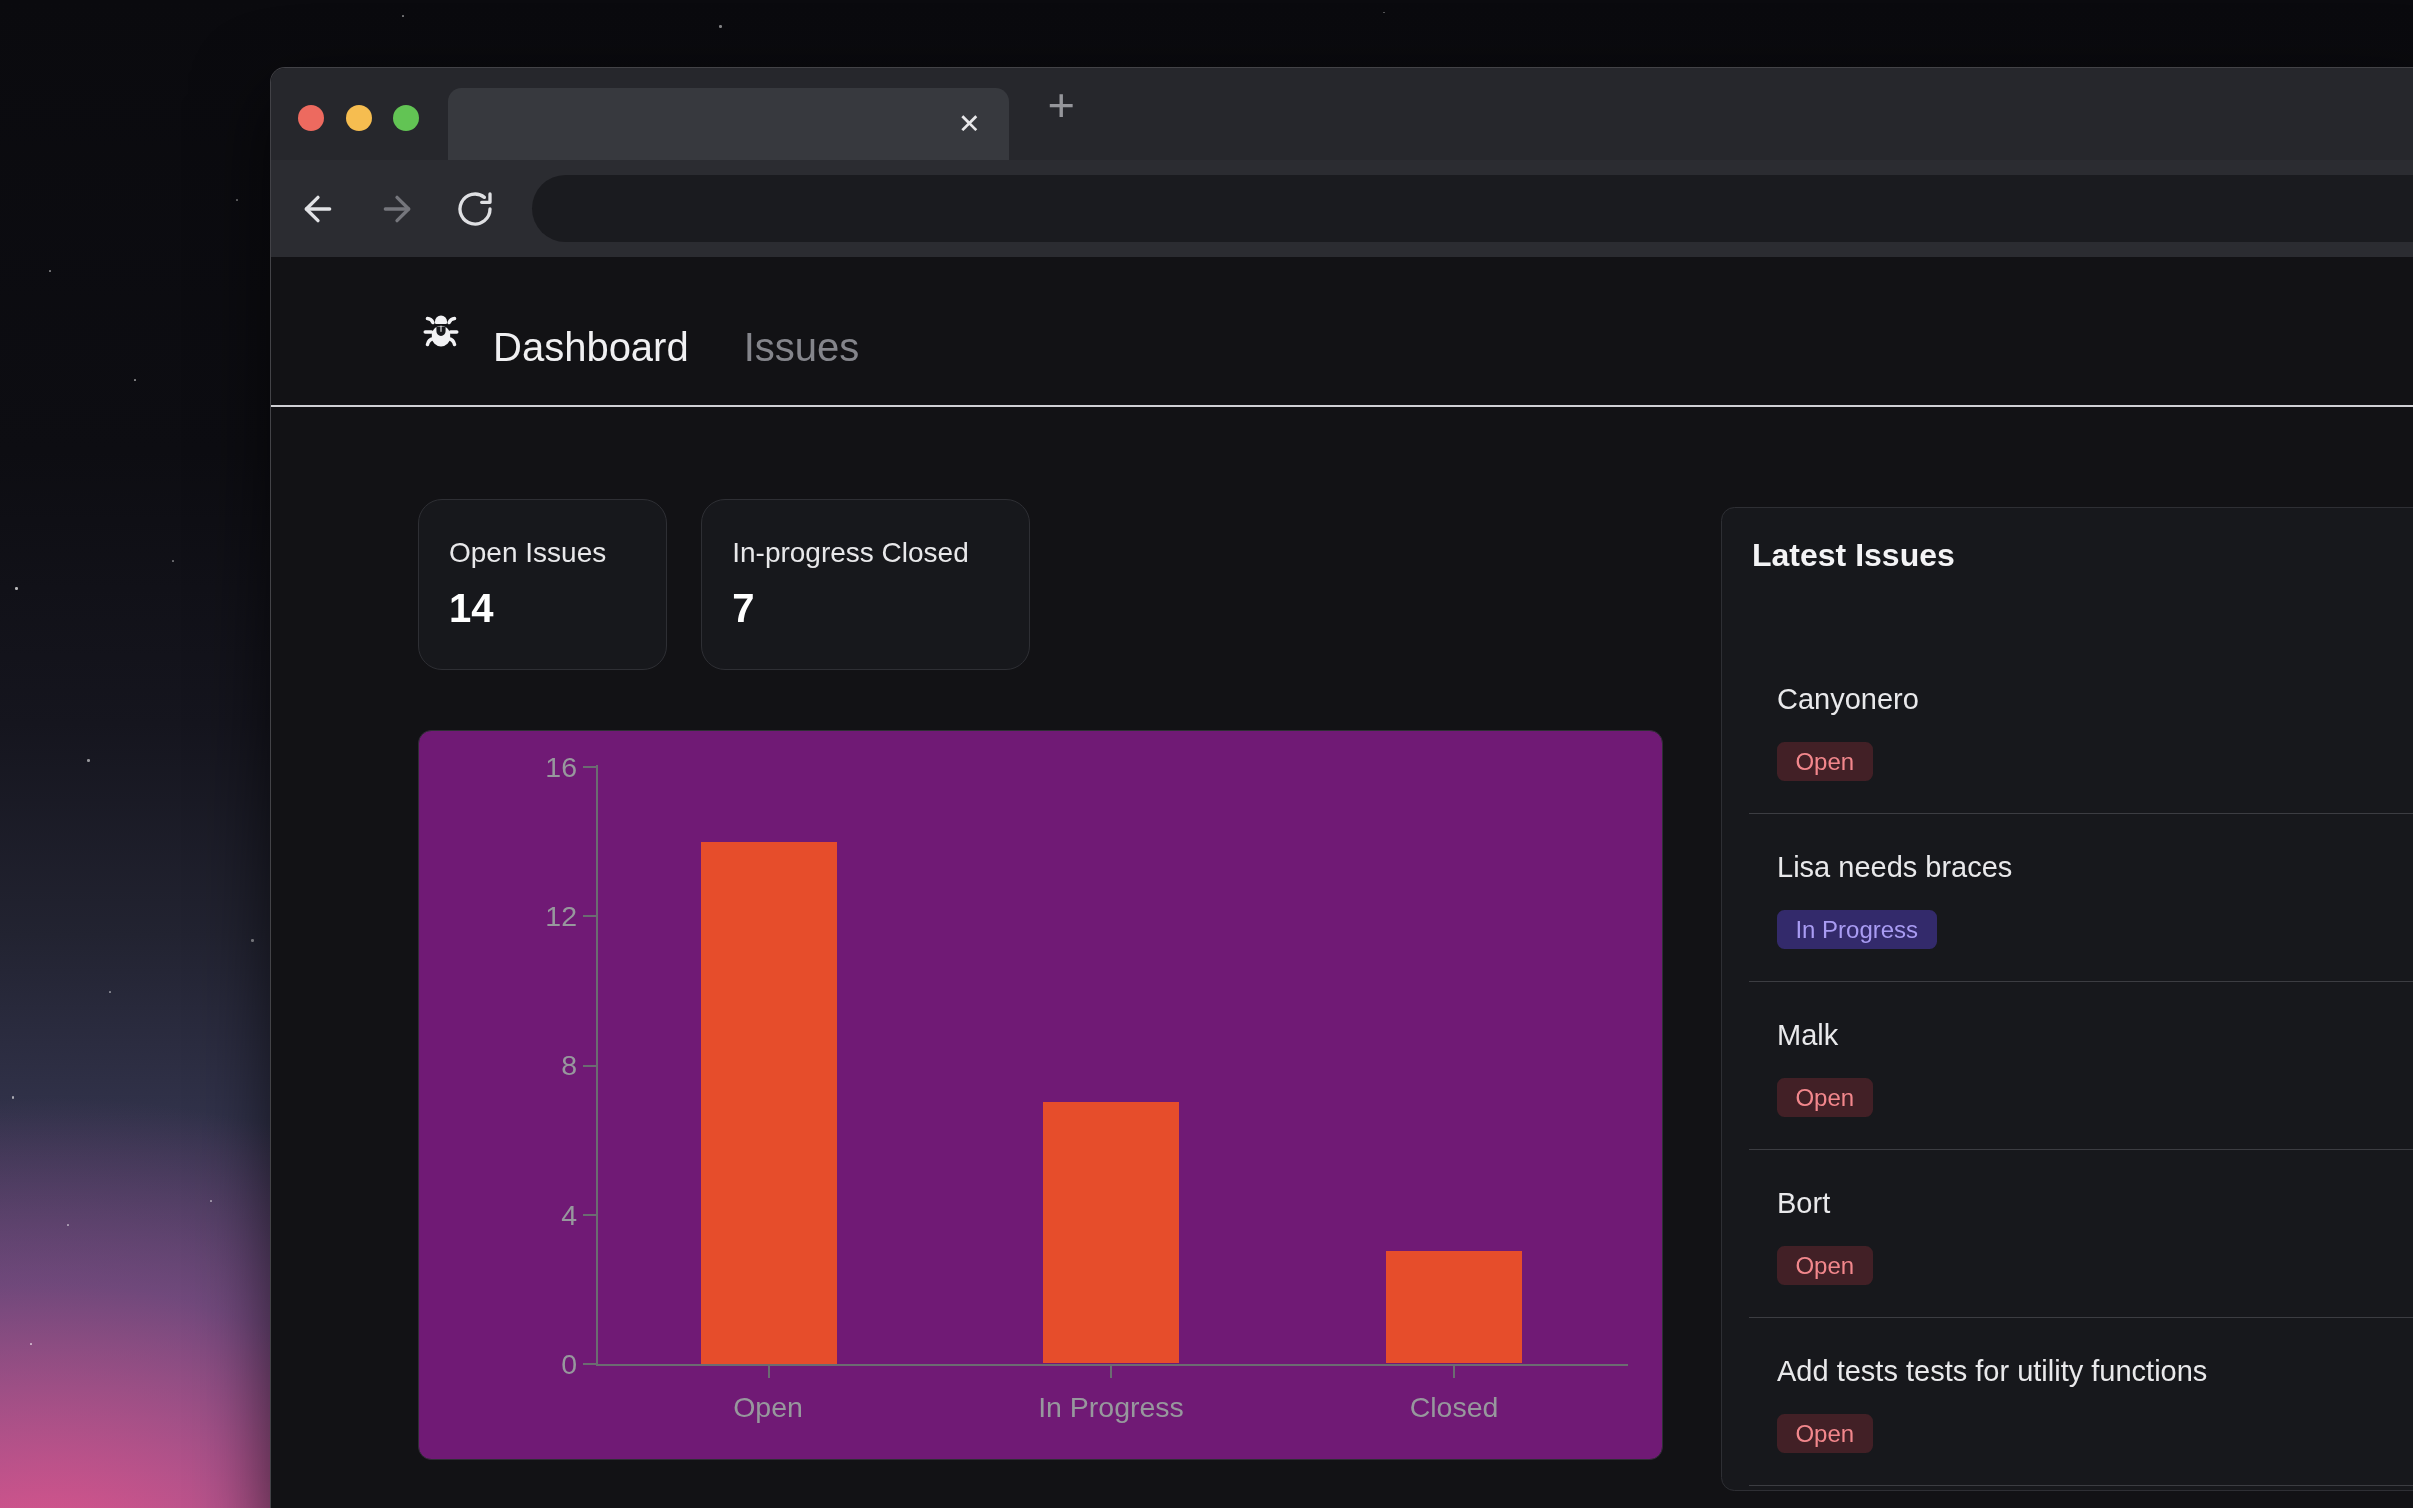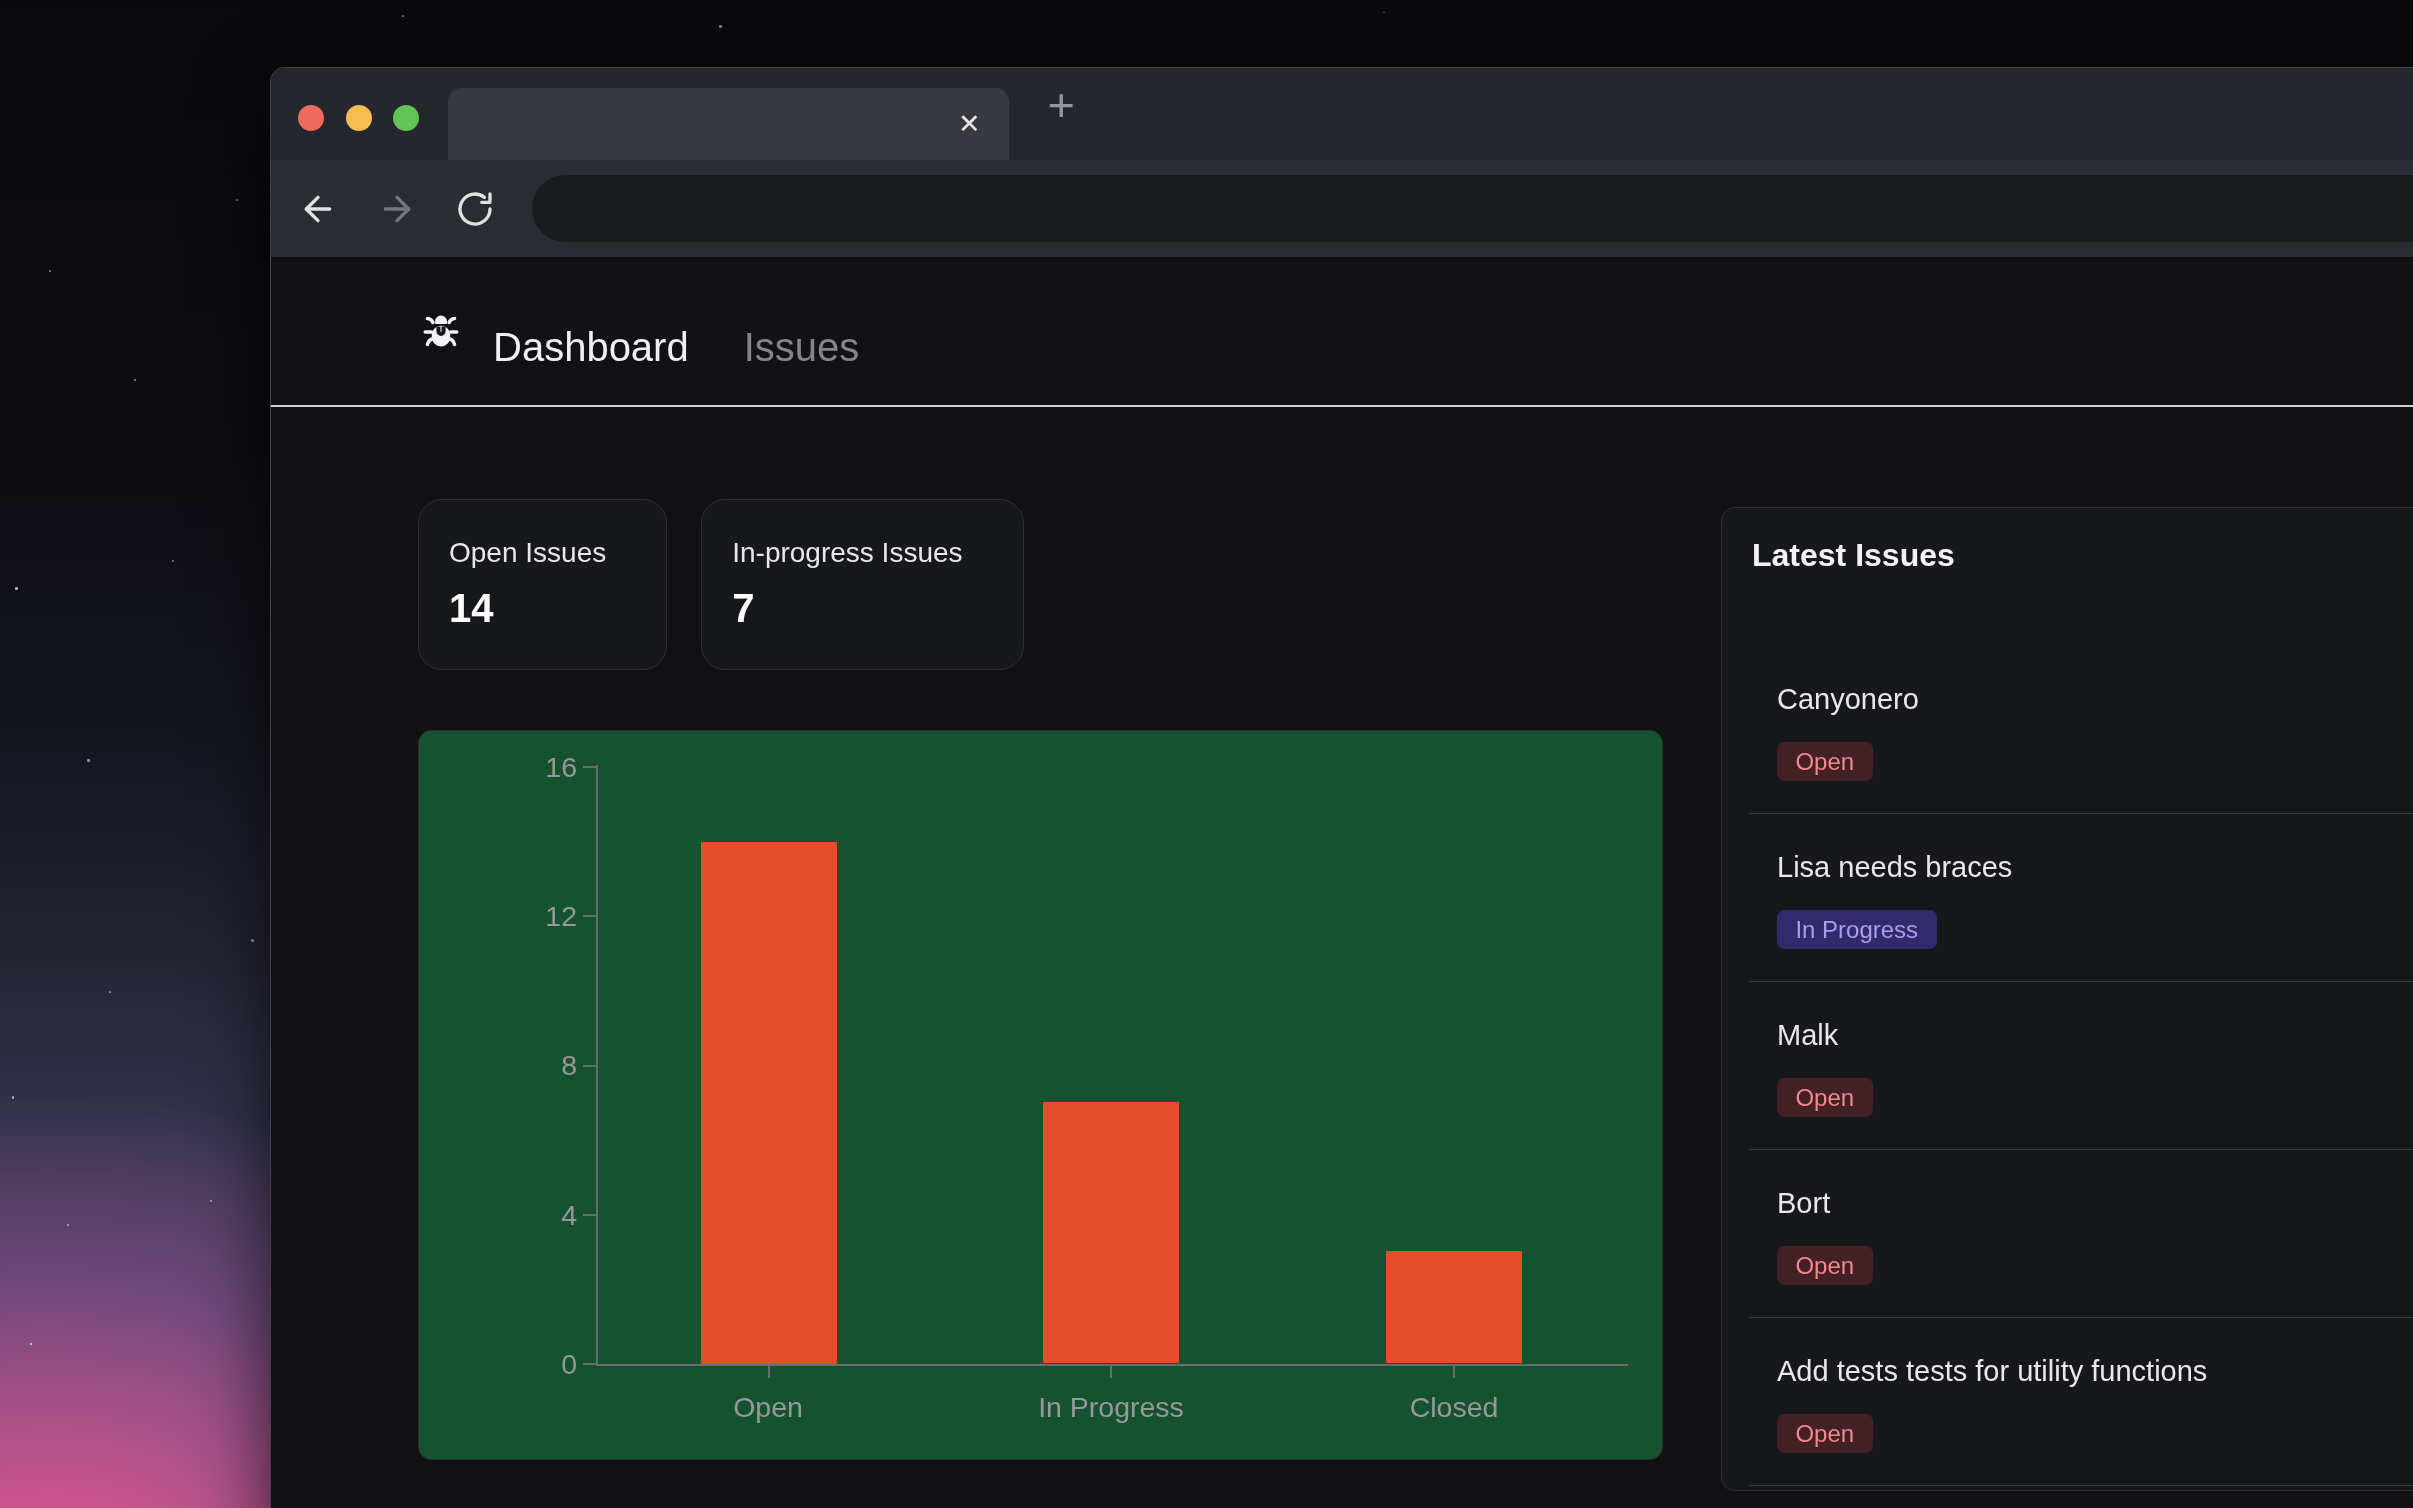--- a/index.html
+++ b/index.html
@@ -46,21 +46,21 @@
   .navlink{font-size:40px;text-decoration:none;cursor:default;margin-top:32px;}
   .navlink.active{color:#f0f0f2;margin-left:30px;font-weight:500;}
   .navlink.idle{color:#84858b;margin-left:55px;font-weight:400;}
 
   .stats-row{position:absolute;left:147px;top:242px;display:flex;gap:34px;}
   .stat-card{height:171px;background:#17181c;border:1.7px solid #2e2f34;border-radius:24px;
     padding:37px 60px 0 30px;box-sizing:border-box;}
   .stat-label{font-size:28px;color:#e8e8ea;white-space:nowrap;}
   .stat-value{font-size:40px;font-weight:700;color:#ffffff;margin-top:17px;}
 
-  .chart-card{position:absolute;left:147px;top:473px;width:1245px;height:730px;background:#14532d;
+  .chart-card{position:absolute;left:147px;top:473px;width:1245px;height:730px;background:#701a75;
     border:1.7px solid #2e2f34;border-radius:13.4px;box-sizing:border-box;}
   .chart{position:absolute;inset:0;}
   .cel{position:absolute;}
   .axis{background:#6b6c71;}
   .ylab,.xlab{color:#97989d;font-size:28.5px;line-height:32px;}
   .ylab{width:101px;text-align:right;}
   .xlab{width:352px;text-align:center;}
   .bar{background:var(--bar);}
 
   .panel{position:absolute;left:1450px;top:250px;width:737px;height:984px;background:#17181c;
@@ -150,21 +150,21 @@
       <a class="navlink active">Dashboard</a>
       <a class="navlink idle">Issues</a>
     </div>
 
     <div class="stats-row" id="stats-row">
         <div class="stat-card">
           <div class="stat-label">Open Issues</div>
           <div class="stat-value">14</div>
         </div>
         <div class="stat-card">
-          <div class="stat-label">In-progress Issues</div>
+          <div class="stat-label">In-progress Closed</div>
           <div class="stat-value">7</div>
         </div>
       </div>
 
     <div class="chart-card">
       <div class="chart" id="chart">
           <div class="cel axis" style="left: 177px; top: 34px; width: 1.7px; height: 600px;"></div>
           <div class="cel axis" style="left: 177px; top: 633px; width: 1032px; height: 1.7px;"></div>
           <div class="cel axis" style="left: 164px; top: 35px; width: 12.6px; height: 1.7px;"></div>
           <div class="cel ylab" style="left: 57px; top: 20px;">16</div>

